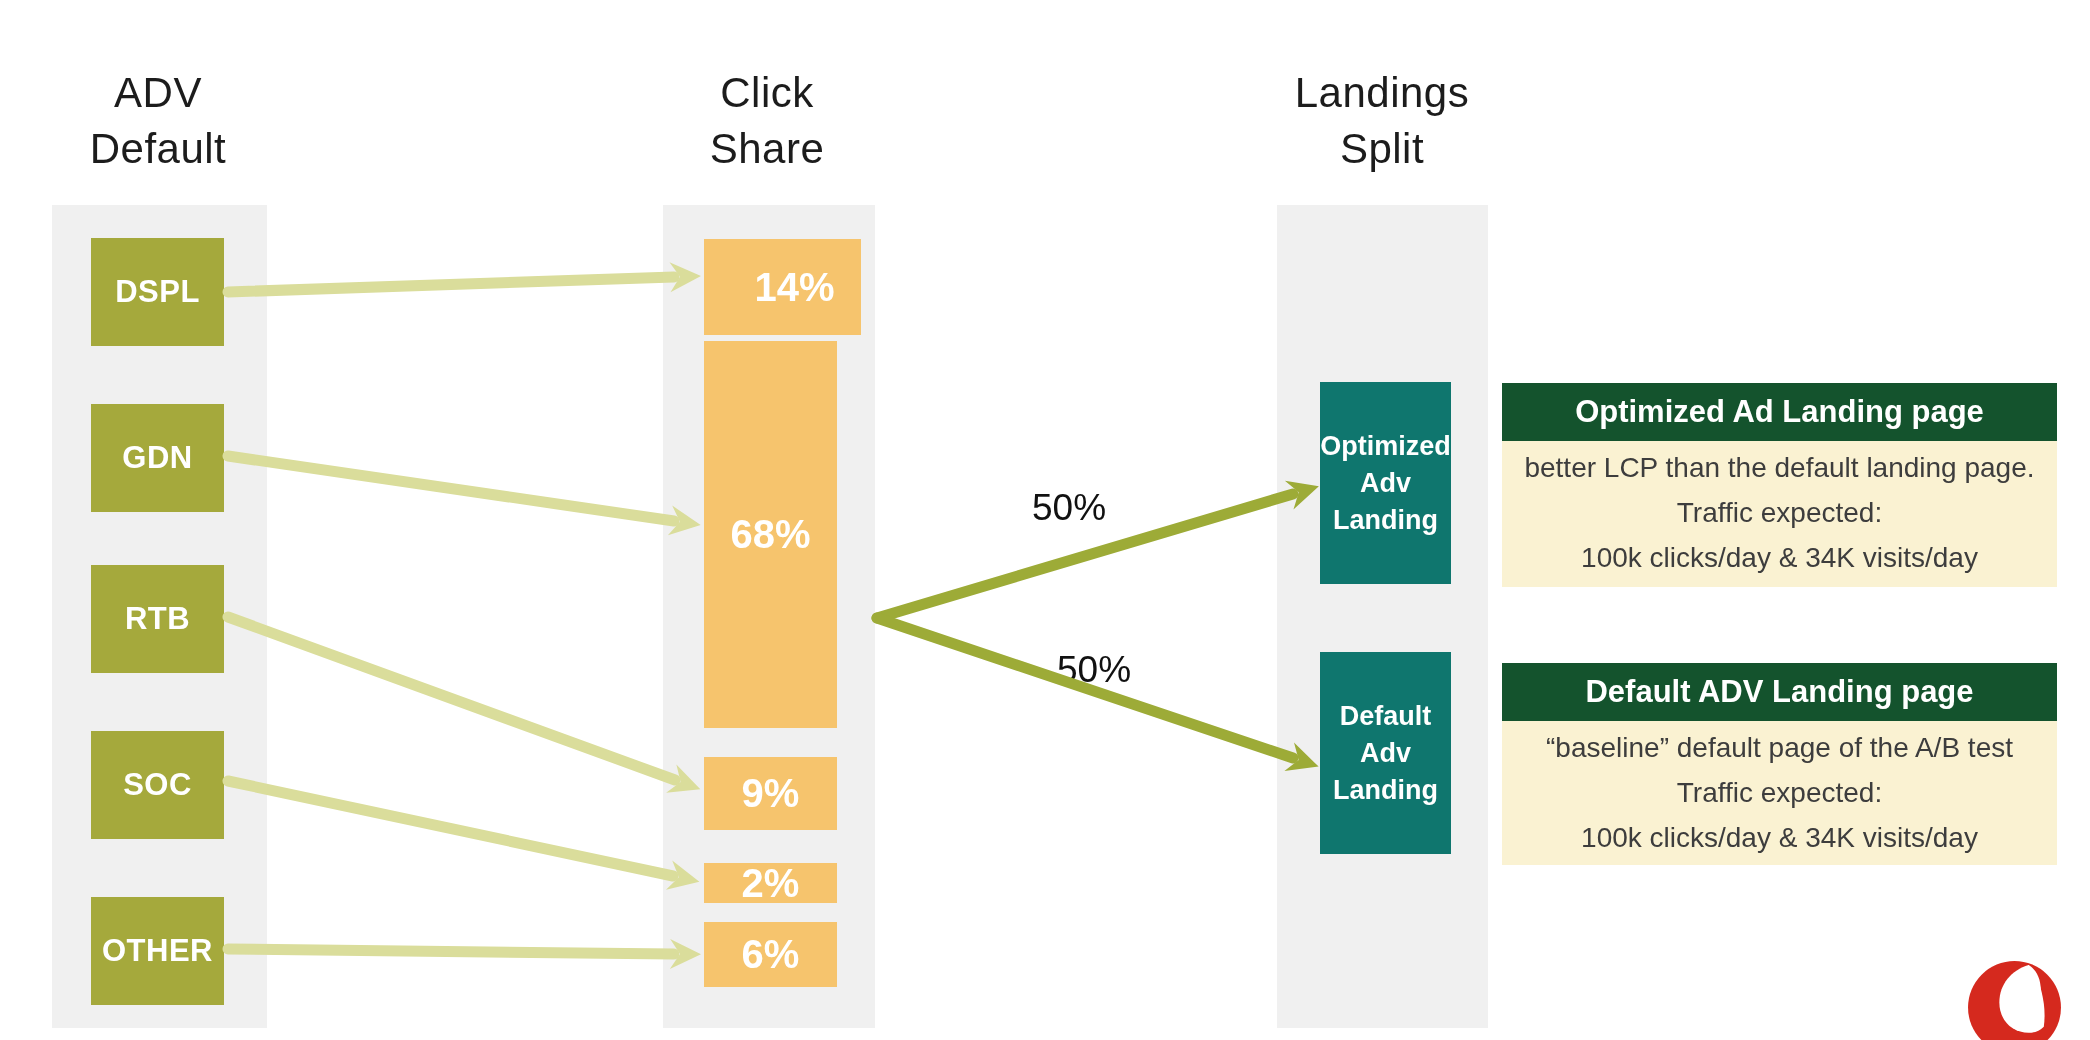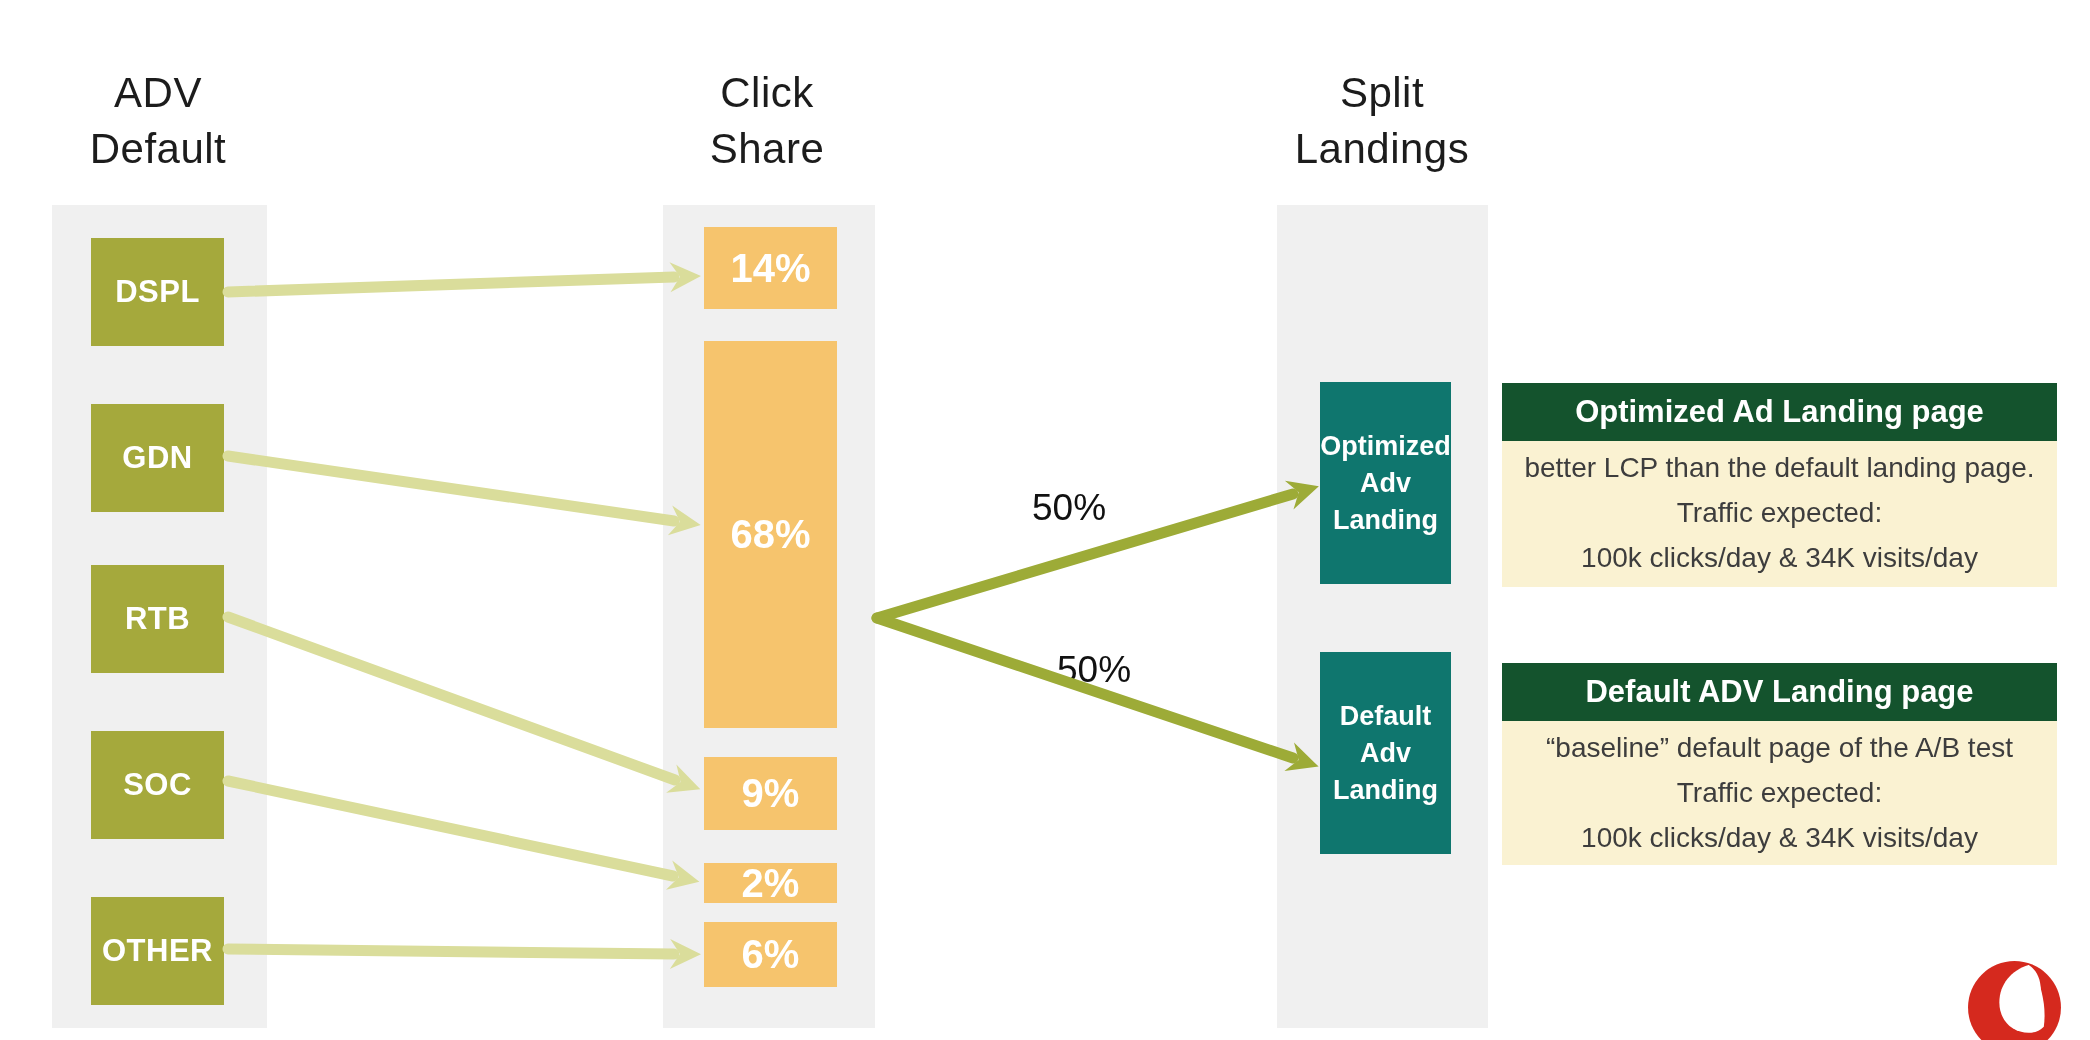--- a/index.html
+++ b/index.html
@@ -53,22 +53,22 @@
 
   <div class="col-title" style="left:18px;">
     <div>ADV</div>
     <div>Default</div>
   </div>
   <div class="col-title" style="left:627px;">
     <div>Click</div>
     <div>Share</div>
   </div>
   <div class="col-title" style="left:1242px;">
+    <div>Landings</div>
     <div>Split</div>
-    <div>Landings</div>
   </div>
 
   <div class="col" style="left:52px;width:215px;"></div>
   <div class="col" style="left:663px;width:212px;"></div>
   <div class="col" style="left:1277px;width:211px;"></div>
 
   <div class="chan-box" style="top:213px;">
     <span>DSPL</span>
   </div>
   <div class="chan-box" style="top:379px;">
@@ -77,21 +77,21 @@
   <div class="chan-box" style="top:540px;">
     <span>RTB</span>
   </div>
   <div class="chan-box" style="top:706px;">
     <span>SOC</span>
   </div>
   <div class="chan-box" style="top:872px;">
     <span>OTHER</span>
   </div>
 
-  <div class="share-box" style="top:202px;height:82px;">
+  <div class="share-box" style="top:214px;height:96px;padding-left:24px;">
     <span>14%</span>
   </div>
   <div class="share-box" style="top:316px;height:387px;">
     <span>68%</span>
   </div>
   <div class="share-box" style="top:732px;height:73px;">
     <span>9%</span>
   </div>
   <div class="share-box" style="top:838px;height:40px;">
     <span>2%</span>

